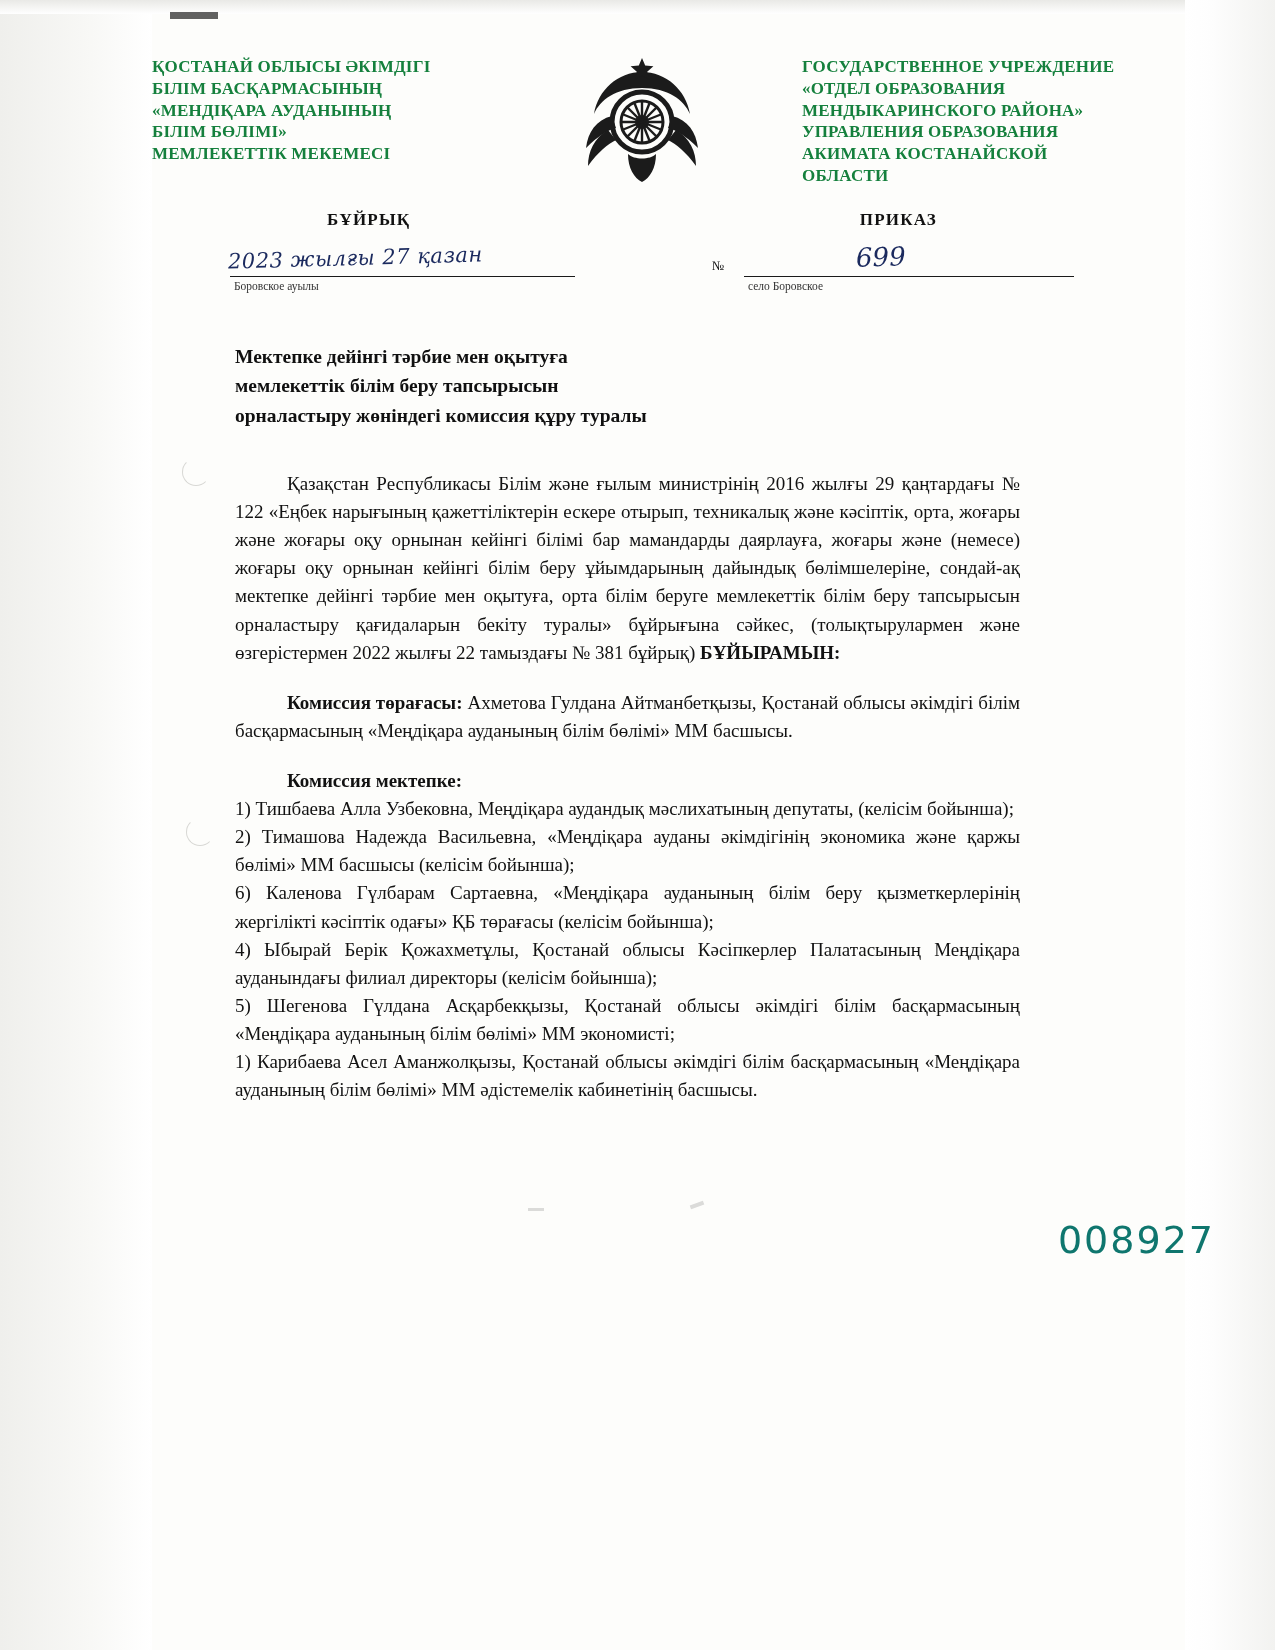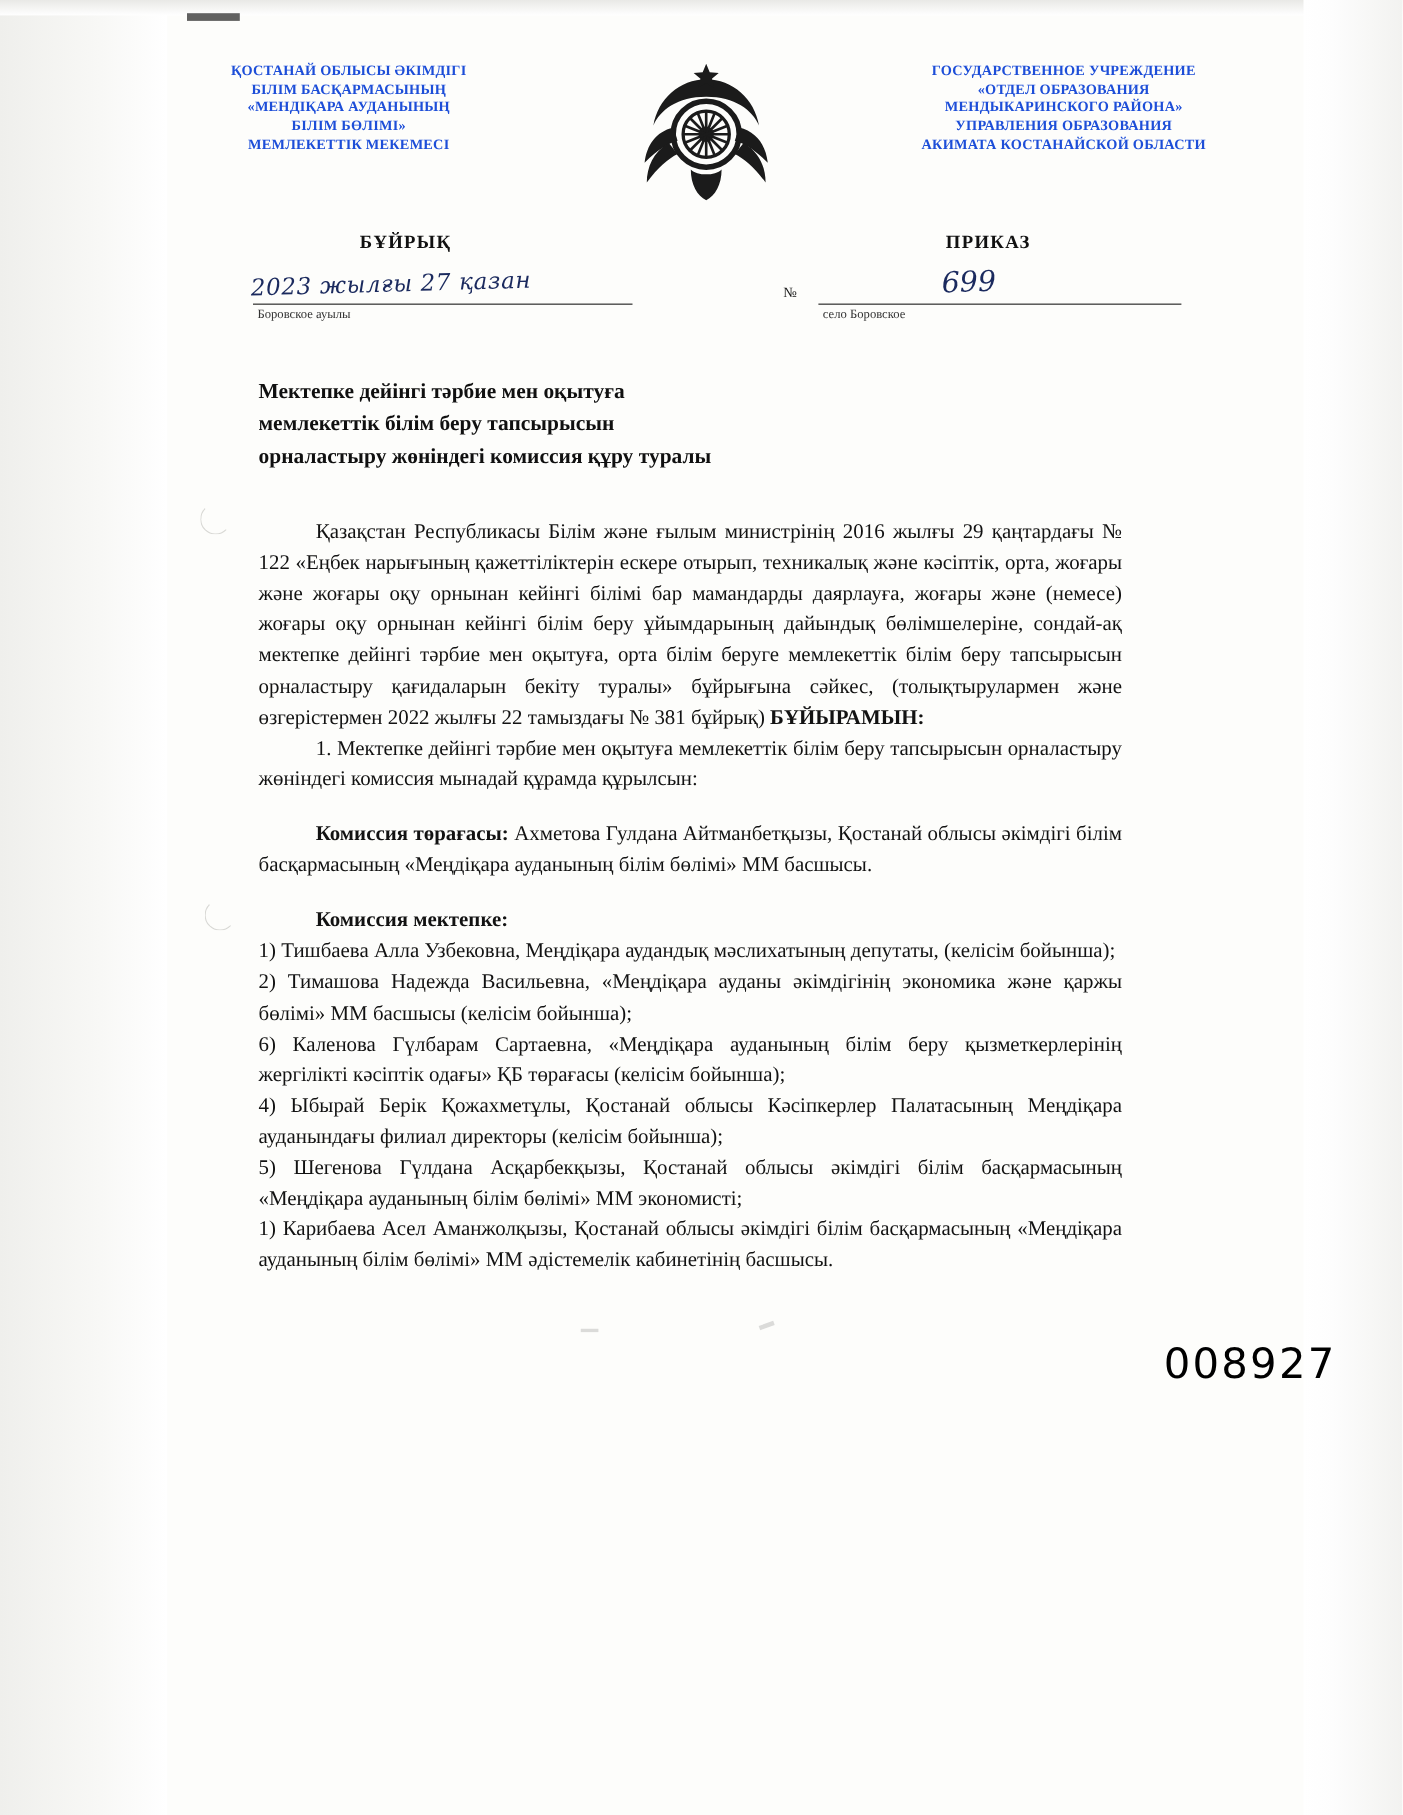--- a/index.html
+++ b/index.html
@@ -61,25 +61,25 @@
     position: absolute;
     left: 152px; top: 56px;
     width: 980px;
     display: flex;
     align-items: flex-start;
     justify-content: space-between;
   }
   .org-block {
     font-family: "Liberation Serif", serif;
     font-weight: bold;
-    font-size: 13px;
+    font-size: 17px;
     line-height: 1.28;
     letter-spacing: .2px;
-    text-align: center;
-    color: #1d4ed8;
+    text-align: left;
+    color: #15803d;
   }
   .org-left { width: 330px; }
   .org-right { width: 330px; }
 
   .emblem {
     width: 132px;
     height: 128px;
     position: relative;
     margin: 0 10px;
     flex: 0 0 auto;
@@ -199,21 +199,21 @@
   .sp-top { margin-top: 22px !important; }
   .members-list p { margin: 0; }
 
   
   .stamp-number {
     position: absolute;
     right: 60px; top: 1218px;
     font-family: "DejaVu Sans", sans-serif;
     font-size: 38px;
     letter-spacing: 2px;
-    color: #000000;
+    color: #0f766e;
   }
   .smudge {
     position: absolute;
     opacity: .35;
     background: #9a9a9a;
   }
 </style>
 </head>
 <body>
 
@@ -294,21 +294,20 @@
       <div class="caption-right">село Боровское</div>
     </div>
   </div>
 
   <div class="doc-title">
     <span id="doc-title-text">Мектепке дейінгі тәрбие мен оқытуға<br>мемлекеттік білім беру тапсырысын<br>орналастыру жөніндегі комиссия құру туралы</span>
   </div>
 
   <div class="body-text">
     <p class="indent"><span>Қазақстан Республикасы Білім және ғылым министрінің 2016 жылғы 29 қаңтардағы № 122 «Еңбек нарығының қажеттіліктерін ескере отырып, техникалық және кәсіптік, орта, жоғары және жоғары оқу орнынан кейінгі білімі бар мамандарды даярлауға, жоғары және (немесе) жоғары оқу орнынан кейінгі білім беру ұйымдарының дайындық бөлімшелеріне, сондай-ақ мектепке дейінгі тәрбие мен оқытуға, орта білім беруге мемлекеттік білім беру тапсырысын орналастыру қағидаларын бекіту туралы» бұйрығына сәйкес, (толықтырулармен және өзгерістермен 2022 жылғы 22 тамыздағы № 381 бұйрық) </span><span class="b">БҰЙЫРАМЫН:</span></p>
-    <p class="indent">1. Мектепке дейінгі тәрбие мен оқытуға мемлекеттік білім беру тапсырысын орналастыру жөніндегі комиссия мынадай құрамда құрылсын:</p>
     <p class="indent sp-top"><span class="b">Комиссия төрағасы:</span><span> Ахметова Гулдана Айтманбетқызы, Қостанай облысы әкімдігі білім басқармасының «Меңдіқара ауданының білім бөлімі» ММ басшысы.</span></p>
     <p class="indent sp-top b">Комиссия мектепке:</p>
     <div class="members-list">
       <p>1) Тишбаева Алла Узбековна, Меңдіқара аудандық мәслихатының депутаты, (келісім бойынша);</p>
       <p>2) Тимашова Надежда Васильевна, «Меңдіқара ауданы әкімдігінің экономика және қаржы бөлімі» ММ басшысы (келісім бойынша);</p>
       <p>6) Каленова Гүлбарам Сартаевна, «Меңдіқара ауданының білім беру қызметкерлерінің жергілікті кәсіптік одағы» ҚБ төрағасы (келісім бойынша);</p>
       <p>4) Ыбырай Берік Қожахметұлы, Қостанай облысы Кәсіпкерлер Палатасының Меңдіқара ауданындағы филиал директоры (келісім бойынша);</p>
       <p>5) Шегенова Гүлдана Асқарбекқызы, Қостанай облысы әкімдігі білім басқармасының «Меңдіқара ауданының білім бөлімі» ММ экономисті;</p>
       <p>1) Карибаева Асел Аманжолқызы, Қостанай облысы әкімдігі білім басқармасының «Меңдіқара ауданының білім бөлімі» ММ әдістемелік кабинетінің басшысы.</p>
     </div>

